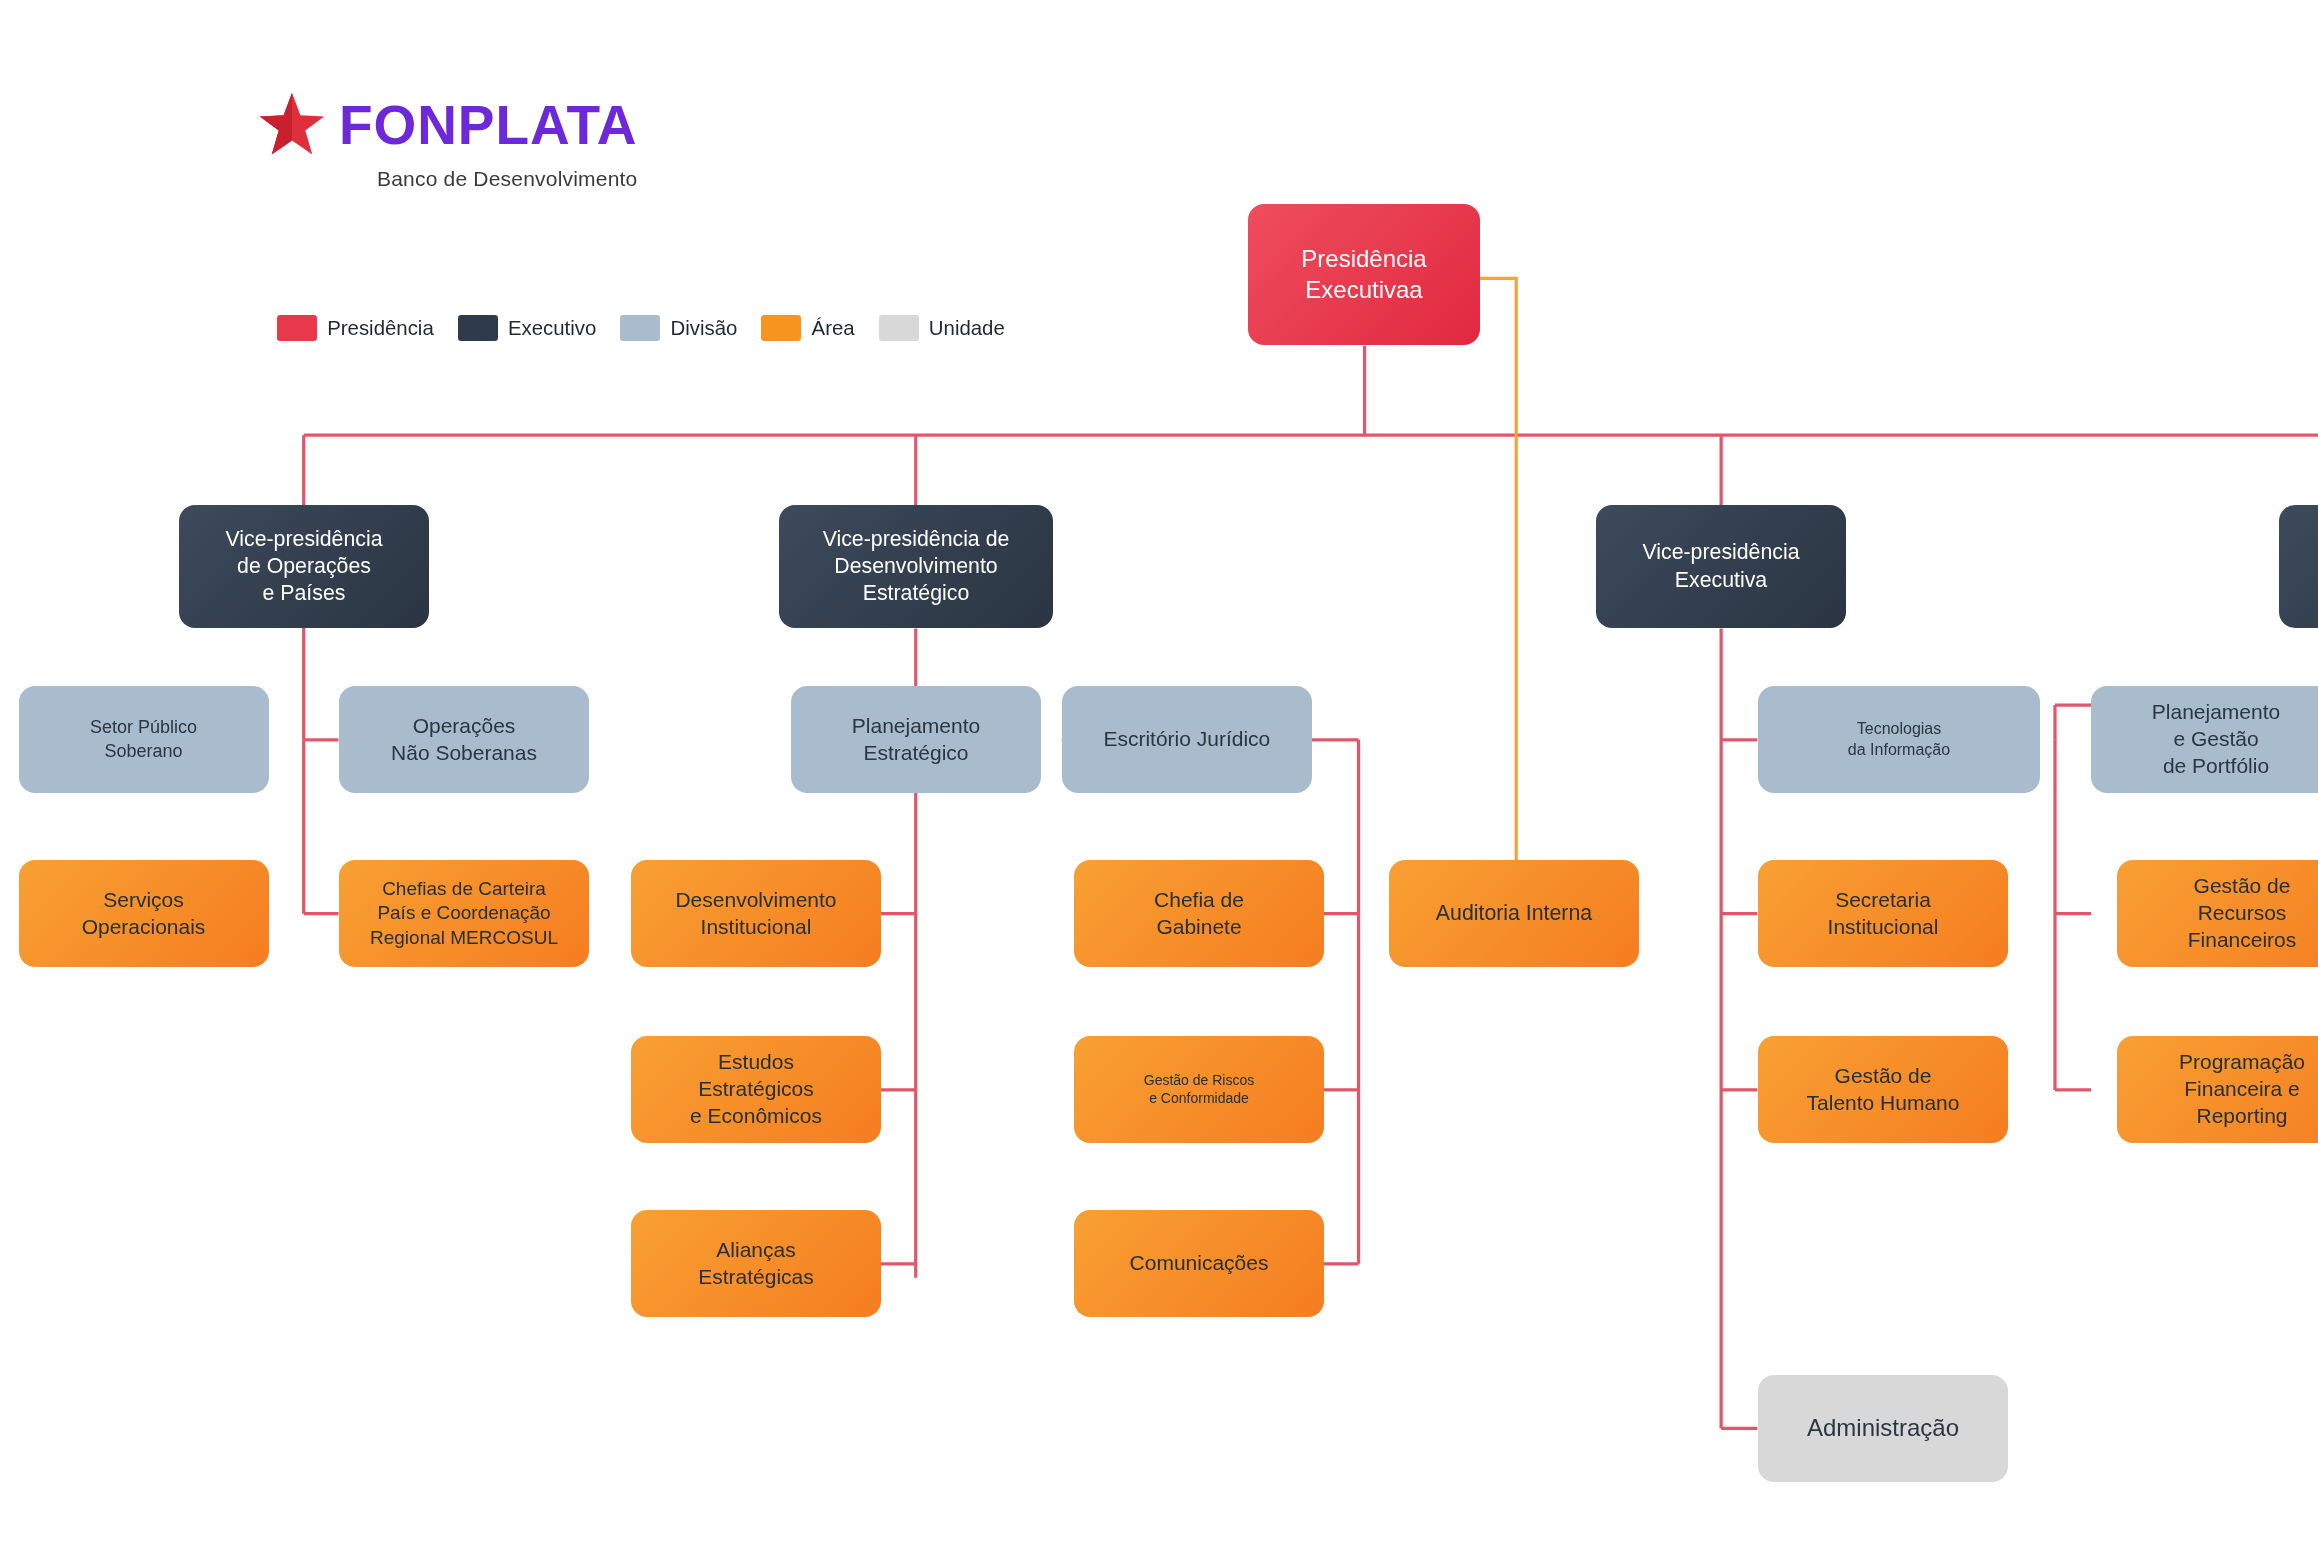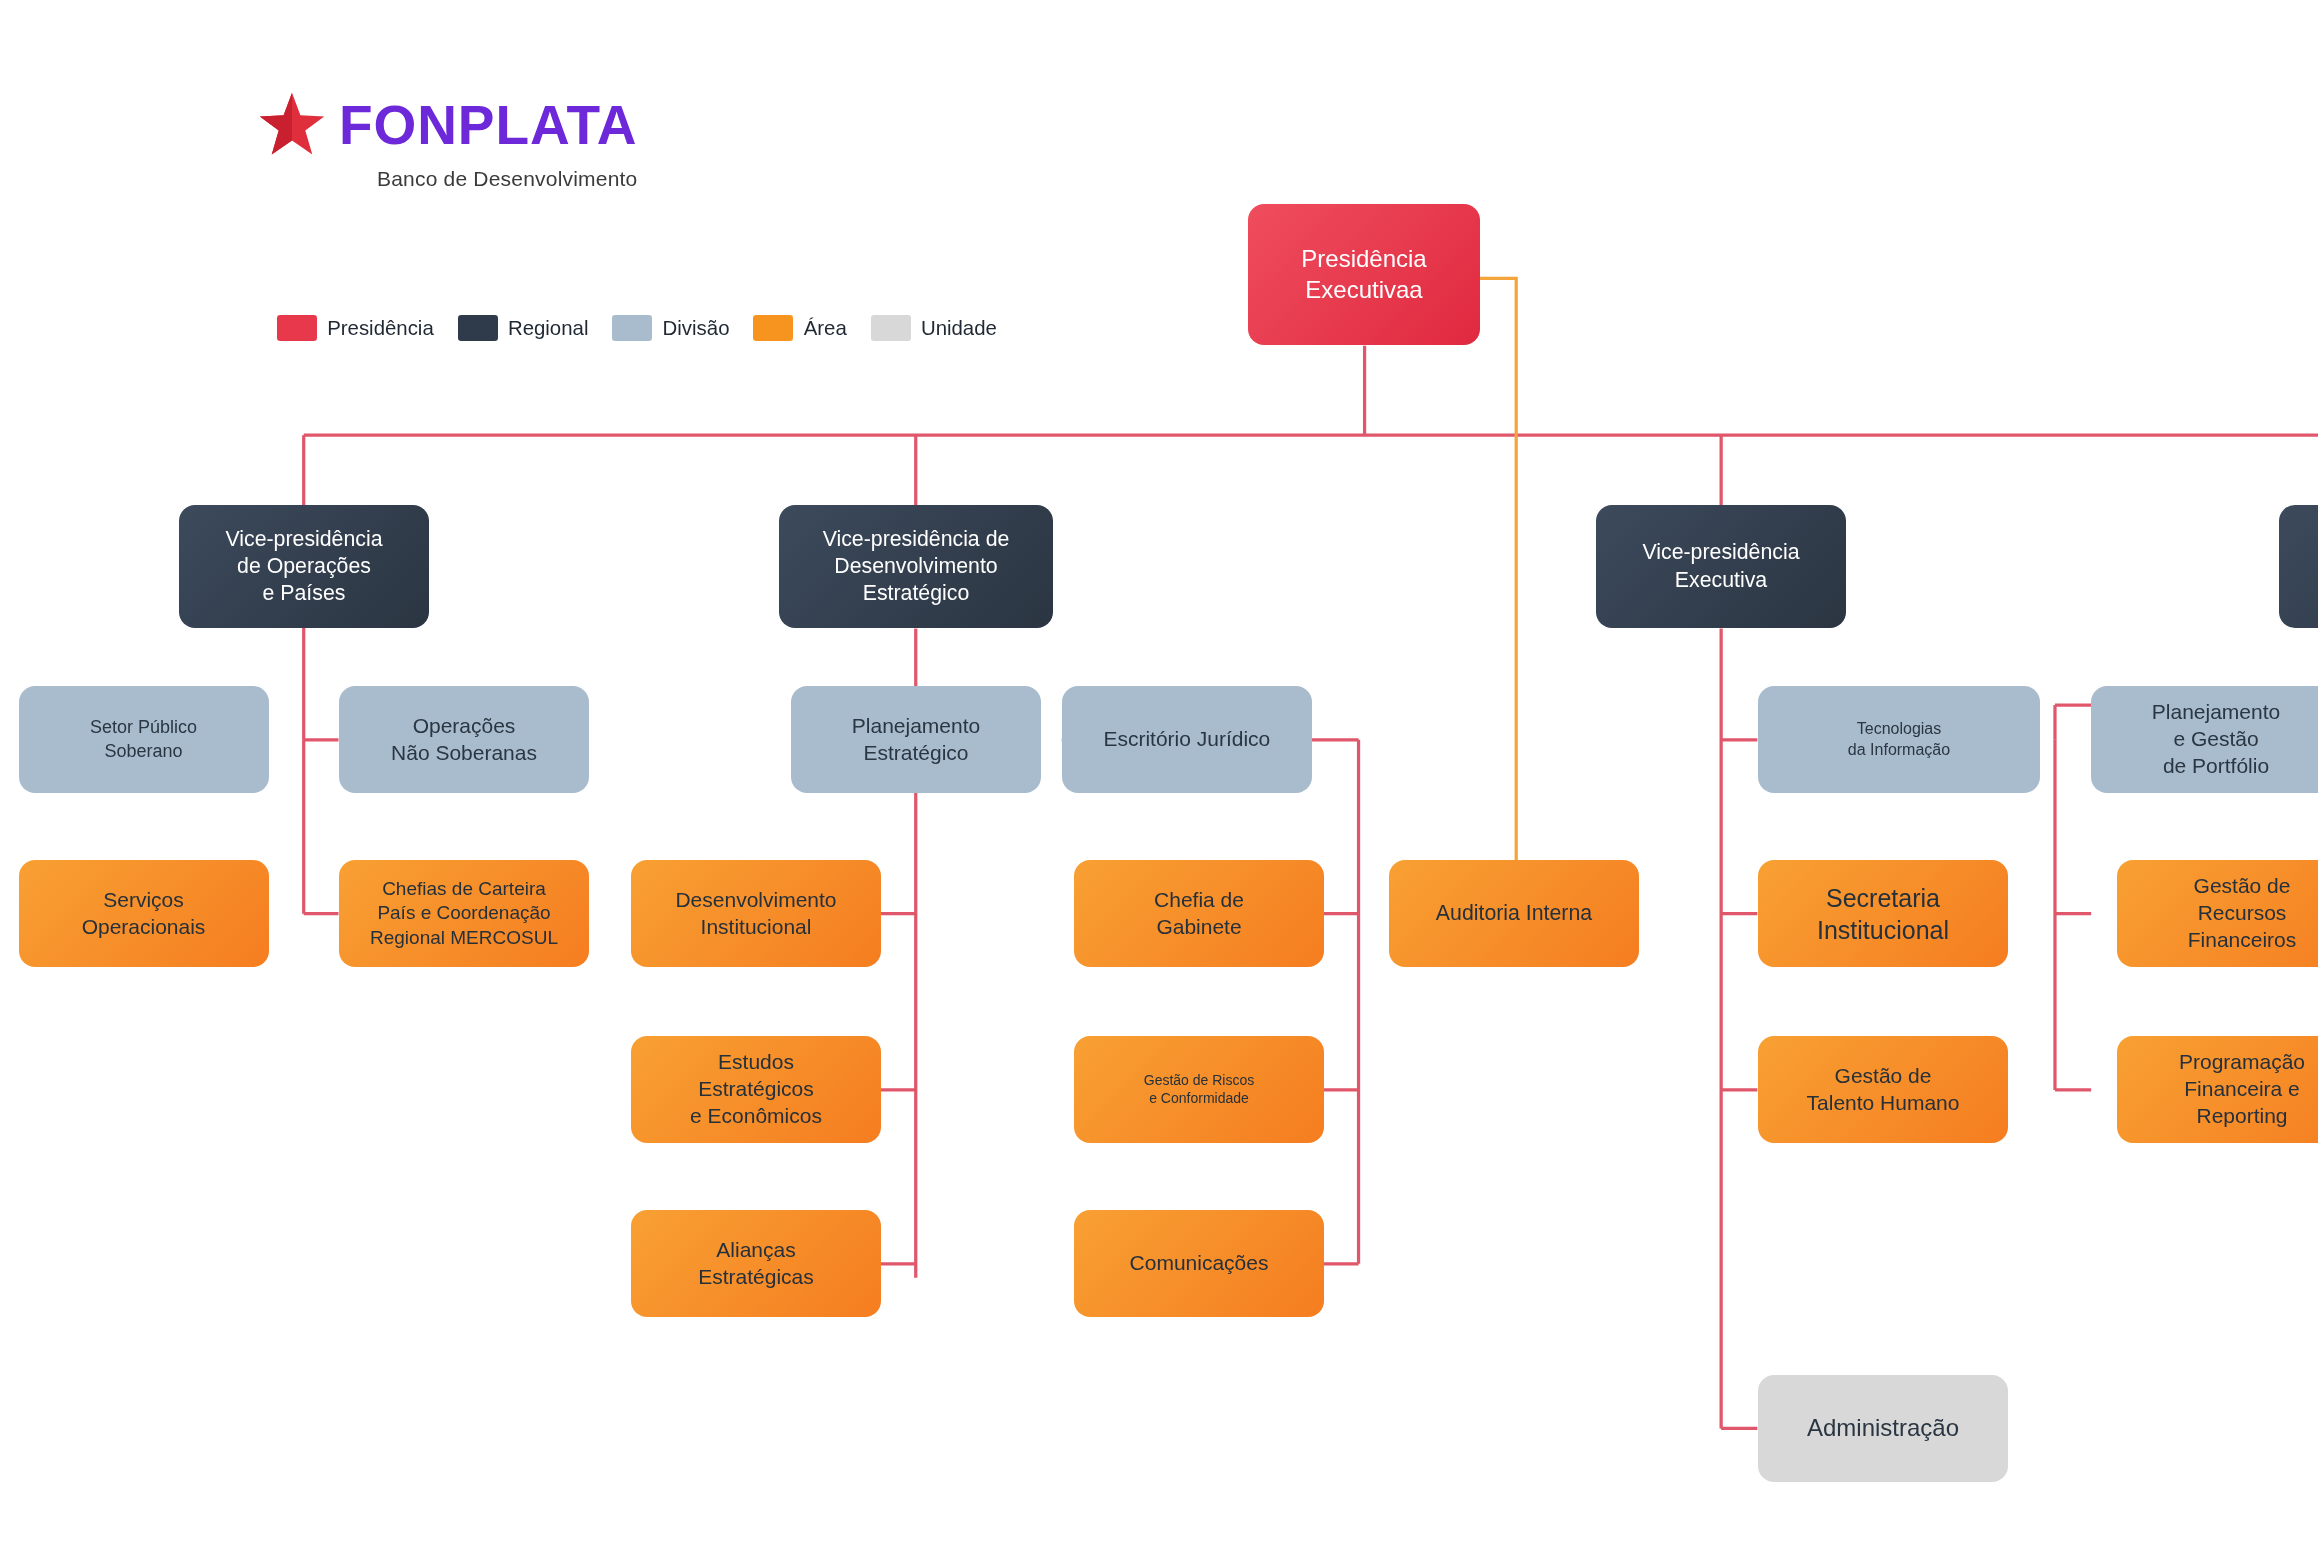--- a/index.html
+++ b/index.html
@@ -144,21 +144,21 @@
     <div class="sub">Banco de Desenvolvimento</div>
   </div>
 
   <div id="legend">
     <div class="item">
       <span class="swatch" style="background:#e8394c"></span>
       <span class="lbl">Presidência</span>
     </div>
     <div class="item">
       <span class="swatch" style="background:#2f3b4a"></span>
-      <span class="lbl">Regional</span>
+      <span class="lbl">Executivo</span>
     </div>
     <div class="item">
       <span class="swatch" style="background:#a9bccd"></span>
       <span class="lbl">Divisão</span>
     </div>
     <div class="item">
       <span class="swatch" style="background:#f79420"></span>
       <span class="lbl">Área</span>
     </div>
     <div class="item">
@@ -223,21 +223,21 @@
   <div class="node t-area" style="left:1074px; top:1036px; width:250px; height:107px; font-size:14px;">
     <span>Gestão de Riscos<br>e Conformidade</span>
   </div>
   <div class="node t-area" style="left:1074px; top:1210px; width:250px; height:107px; font-size:21px;">
     <span>Comunicações</span>
   </div>
 
   <div class="node t-div" style="left:1758px; top:686px; width:282px; height:107px; font-size:16px;">
     <span>Tecnologias<br>da Informação</span>
   </div>
-  <div class="node t-area" style="left:1758px; top:860px; width:250px; height:107px; font-size:25px;">
+  <div class="node t-area" style="left:1758px; top:860px; width:250px; height:107px; font-size:21px;">
     <span>Secretaria<br>Institucional</span>
   </div>
   <div class="node t-area" style="left:1758px; top:1036px; width:250px; height:107px; font-size:21px;">
     <span>Gestão de<br>Talento Humano</span>
   </div>
   <div class="node t-unit" style="left:1758px; top:1375px; width:250px; height:107px; font-size:24px;">
     <span>Administração</span>
   </div>
 
   <div class="node t-div" style="left:2091px; top:686px; width:250px; height:107px; font-size:21px;">

